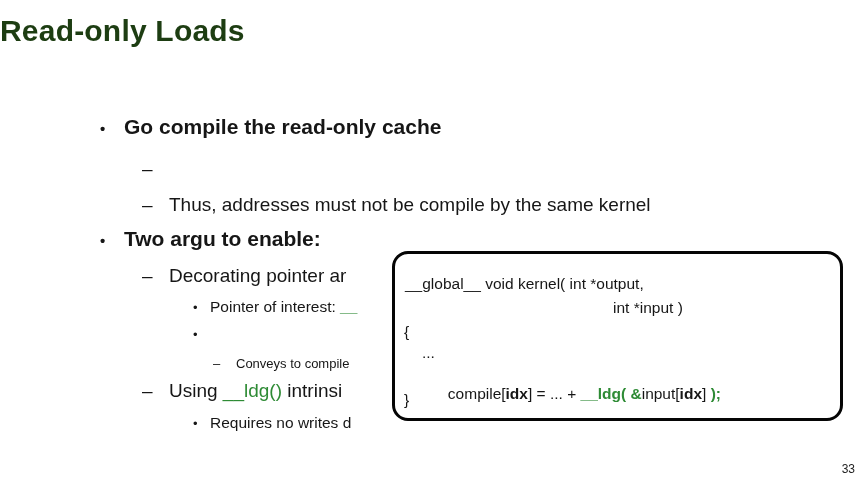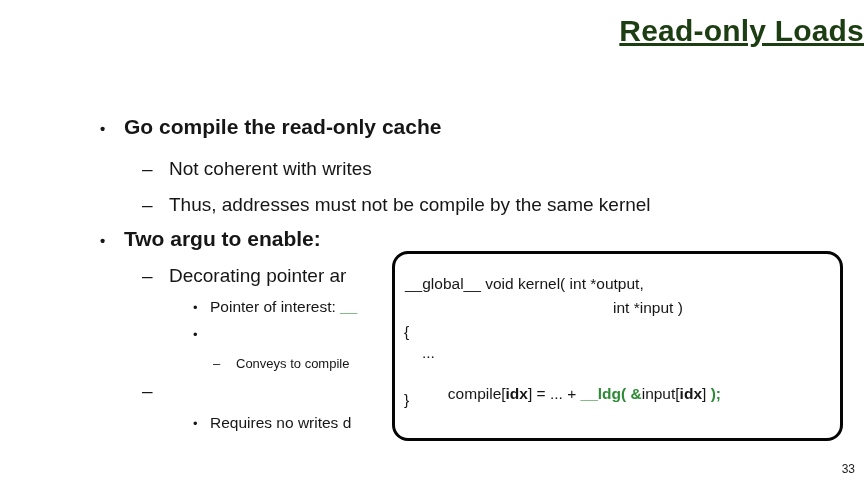--- a/index.html
+++ b/index.html
@@ -3,60 +3,58 @@
 <meta charset="utf-8">
 <style>
   html,body{margin:0;padding:0;background:#ffffff;}
   body{
     width:864px;height:486px;position:relative;overflow:hidden;
     font-family:"Liberation Sans",sans-serif;color:#161616;
   }
   .slide{position:absolute;inset:0;background:#ffffff;}
   .title{
     position:absolute;top:14px;left:0;width:100%;margin:0;
-    text-align:right;font-size:30px;font-weight:bold;color:#1d3d12;
+    text-align:left;font-size:30px;font-weight:bold;color:#1d3d12;
     letter-spacing:0.2px;
-    text-decoration:underline;
   }
   .line{position:absolute;white-space:pre;z-index:1;display:flex;align-items:baseline;}
   .line span{white-space:pre;}
   .b{font-weight:bold;margin-top:40px;}
   .green{color:#2e8b35;}
   .mk{display:inline-block;flex:0 0 auto;}
   .l1{left:100px;font-size:21px;font-weight:bold;}
   .l1 .mk{width:24px;font-size:15px;}
   .l2{left:142px;font-size:19px;}
   .l2 .mk{width:27px;}
   .l3{left:193px;font-size:15.5px;}
   .l3 .mk{width:17px;font-size:13px;}
   .l4{left:213px;font-size:13px;}
   .l4 .mk{width:23px;}
   .codebox{
-    position:absolute;left:392px;top:251px;width:451px;height:190px;
+    position:absolute;left:392px;top:251px;width:451px;height:170px;
     background:#ffffff;border:3px solid #050505;border-radius:16px;
     z-index:5;box-sizing:border-box;
   }
   .cl{position:absolute;font-size:15.5px;white-space:pre;color:#161616;}
   .pagenum{position:absolute;top:462px;right:9px;font-size:12px;color:#222222;}
 </style>
 </head>
 <body>
 
 <div class="slide">
 
   <h1 class="title">Read-only Loads</h1>
 
   <div class="line l1" style="top:115px">
     <span class="mk">•</span>
     <span>Go compile the read-only cache</span>
   </div>
 
   <div class="line l2" style="top:158px">
     <span class="mk">–</span>
-    <span>Not coherent with writes</span>
   </div>
 
   <div class="line l2" style="top:194px">
     <span class="mk">–</span>
     <span>Thus, addresses must not be compile by the same kernel</span>
   </div>
 
   <div class="line l1" style="top:227px">
     <span class="mk">•</span>
     <span>Two argu to enable:</span>
@@ -76,20 +74,21 @@
     <span class="mk">•</span>
   </div>
 
   <div class="line l4" style="top:356px">
     <span class="mk">–</span>
     <span>Conveys to compile</span>
   </div>
 
   <div class="line l2" style="top:380px">
     <span class="mk">–</span>
+    <span><span>Using </span><span class="green">__ldg()</span><span> intrinsi</span></span>
   </div>
 
   <div class="line l3" style="top:414px">
     <span class="mk">•</span>
     <span>Requires no writes d</span>
   </div>
 
   <div class="codebox">
     <div class="cl" style="left:10px;top:21px">__global__ void kernel( int *output,</div>
     <div class="cl" style="left:218px;top:45px">int *input )</div>

